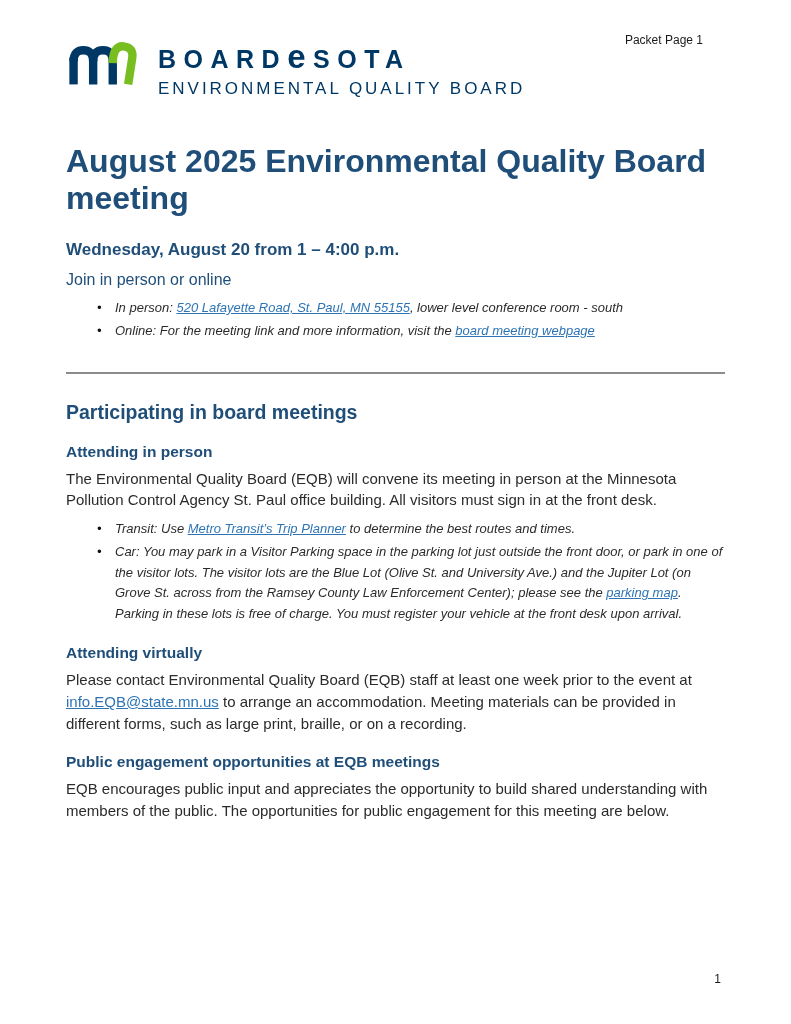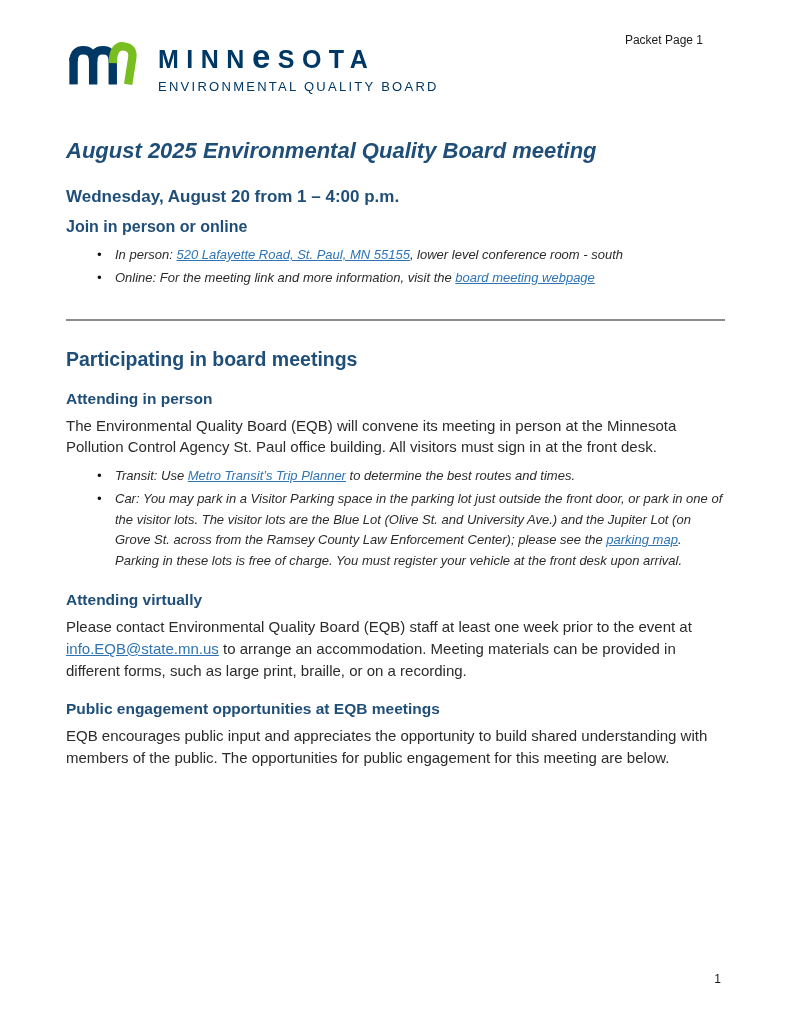--- a/index.html
+++ b/index.html
@@ -15,25 +15,25 @@
   .page{position:relative;width:791px;height:1024px;overflow:hidden;}
   .content{padding:0 66px;}
 
   .packet-label{position:absolute;top:33px;right:88px;font-size:12px;color:#1a1a1a;}
 
   .logo-row{display:flex;align-items:flex-start;padding-top:36px;}
   .logo-mark{width:84px;height:52px;flex:0 0 auto;}
   .word-block{padding-top:11px;margin-left:8px;}
   .wordmark{font-size:25px;font-weight:bold;color:var(--navy);letter-spacing:0.30em;line-height:1;}
   .wordmark .e-glyph{font-size:1.32em;line-height:0;}
-  .word-sub{margin-top:7px;font-size:13px;color:var(--navy);letter-spacing:0.175em;font-weight:500;}
+  .word-sub{margin-top:7px;font-size:17px;color:var(--navy);letter-spacing:0.175em;font-weight:500;}
 
-  h1.doc-title{margin:44px 0 0;font-size:22px;font-weight:bold;color:var(--heading);font-style:italic;}
+  h1.doc-title{margin:44px 0 0;font-size:32px;font-weight:bold;color:var(--heading);}
   h2.date-line{margin:23px 0 0;font-size:17px;font-weight:bold;color:var(--heading);}
-  h2.join-line{margin:11px 0 0;font-size:16px;font-weight:bold;color:var(--heading);}
+  h2.join-line{margin:11px 0 0;font-size:16px;font-weight:normal;color:var(--heading);}
   h2.section-title{margin:27px 0 0;font-size:19.5px;font-weight:bold;color:var(--heading);}
   h3.sub-title{margin:19px 0 0;font-size:15.5px;font-weight:bold;color:var(--heading);}
 
   p.body-text{margin:7px 0 0;font-size:15px;line-height:1.45;}
   ul.bullet-list{margin:9px 0 0;padding:0 0 0 49px;list-style:none;font-style:italic;}
   ul.bullet-list li{position:relative;font-size:13px;line-height:1.6;margin-top:2px;}
   ul.bullet-list li::before{content:"\2022";position:absolute;left:-18px;color:#111;}
 
   hr.divider{margin:30px 0 0;border:none;border-top:2px solid var(--divider);}
 
@@ -53,21 +53,21 @@
         <g fill="none" stroke="#003865" stroke-width="15" stroke-linecap="butt">
           <path d="M13.5 82 L13.5 34"></path>
           <path d="M13.5 41 Q13.5 21 31 21 Q48.5 21 48.5 41 L48.5 82"></path>
           <path d="M48.5 41 Q48.5 21 66 21 Q83.5 21 83.5 41 L83.5 82"></path>
         </g>
         <g fill="none" stroke="#78BE21" stroke-width="15" stroke-linecap="butt">
           <path d="M83.5 44 Q84 12 103 14 Q122 16 118 37 L111 82"></path>
         </g>
       </svg>
       <div class="word-block">
-        <div class="wordmark"><span>MINN</span><span class="e-glyph">e</span><span>SOTA</span></div>
+        <div class="wordmark"><span>BOARD</span><span class="e-glyph">e</span><span>SOTA</span></div>
         <div class="word-sub">ENVIRONMENTAL QUALITY BOARD</div>
       </div>
     </div>
 
     <h1 class="doc-title">August 2025 Environmental Quality Board meeting</h1>
     <h2 class="date-line">Wednesday, August 20 from 1 – 4:00 p.m.</h2>
     <h2 class="join-line">Join in person or online</h2>
 
     <ul class="bullet-list">
       <li>In person: <a href="#" class="lnk">520 Lafayette Road, St. Paul, MN 55155</a>, lower level conference room - south</li>

